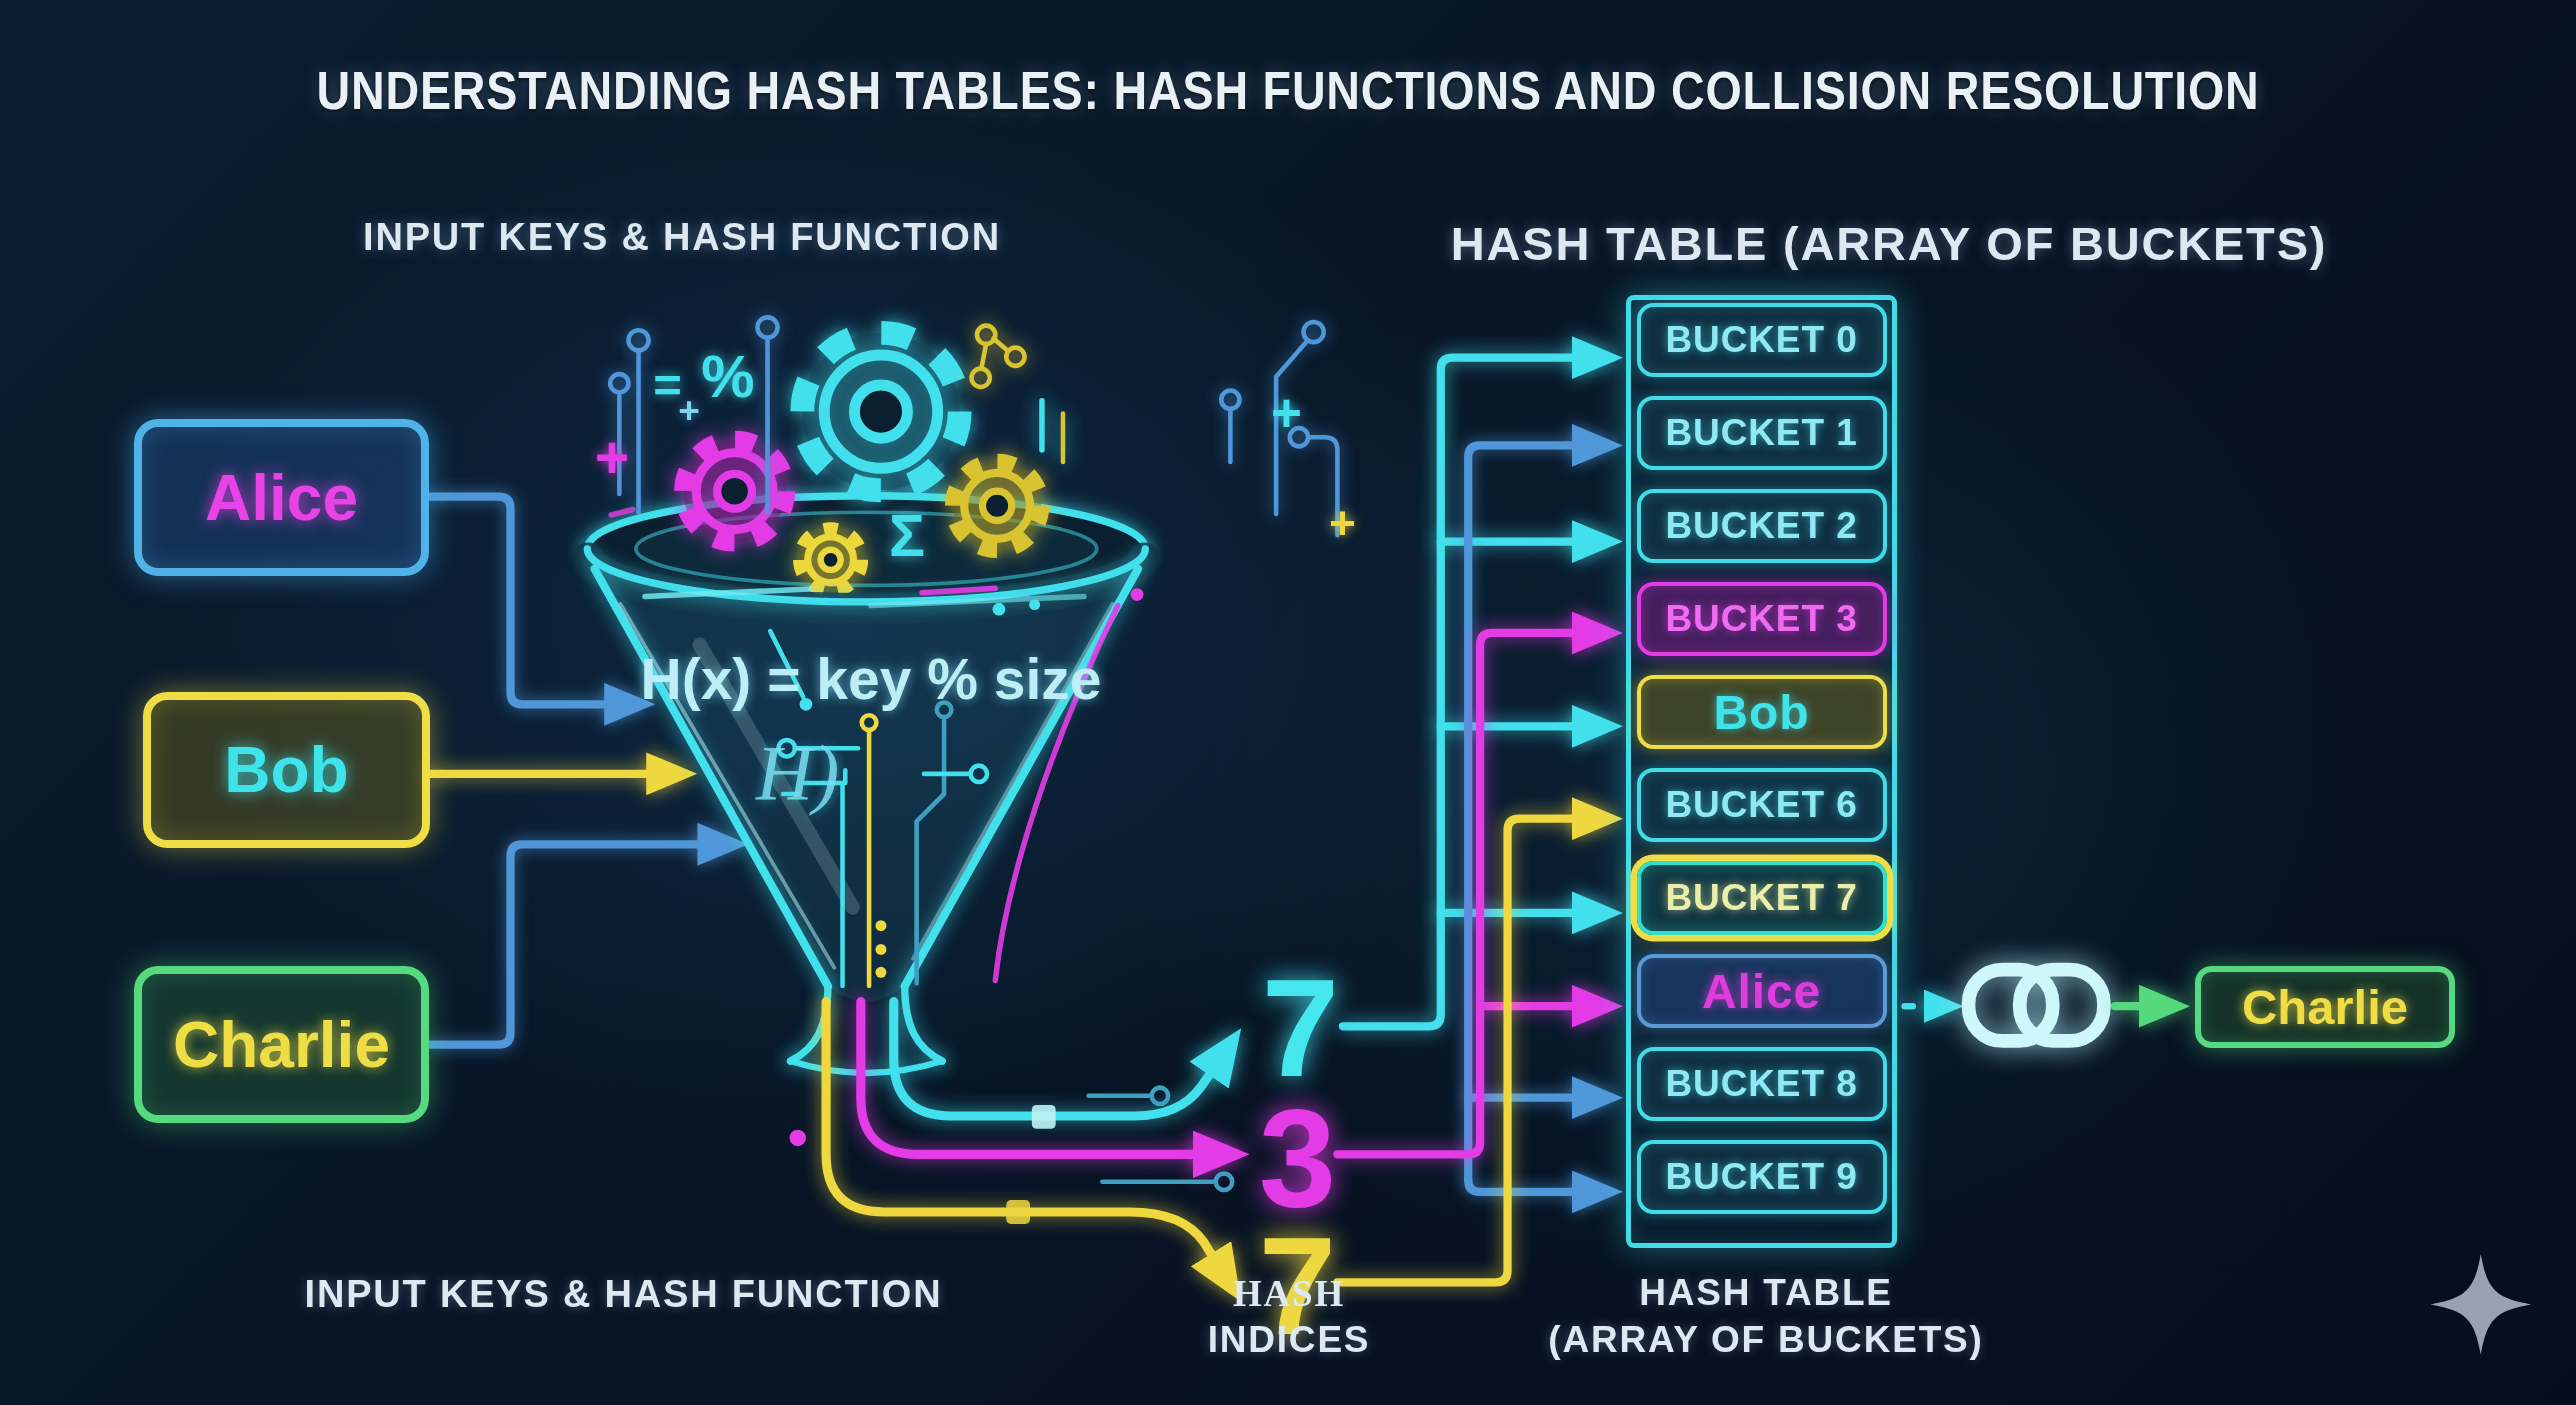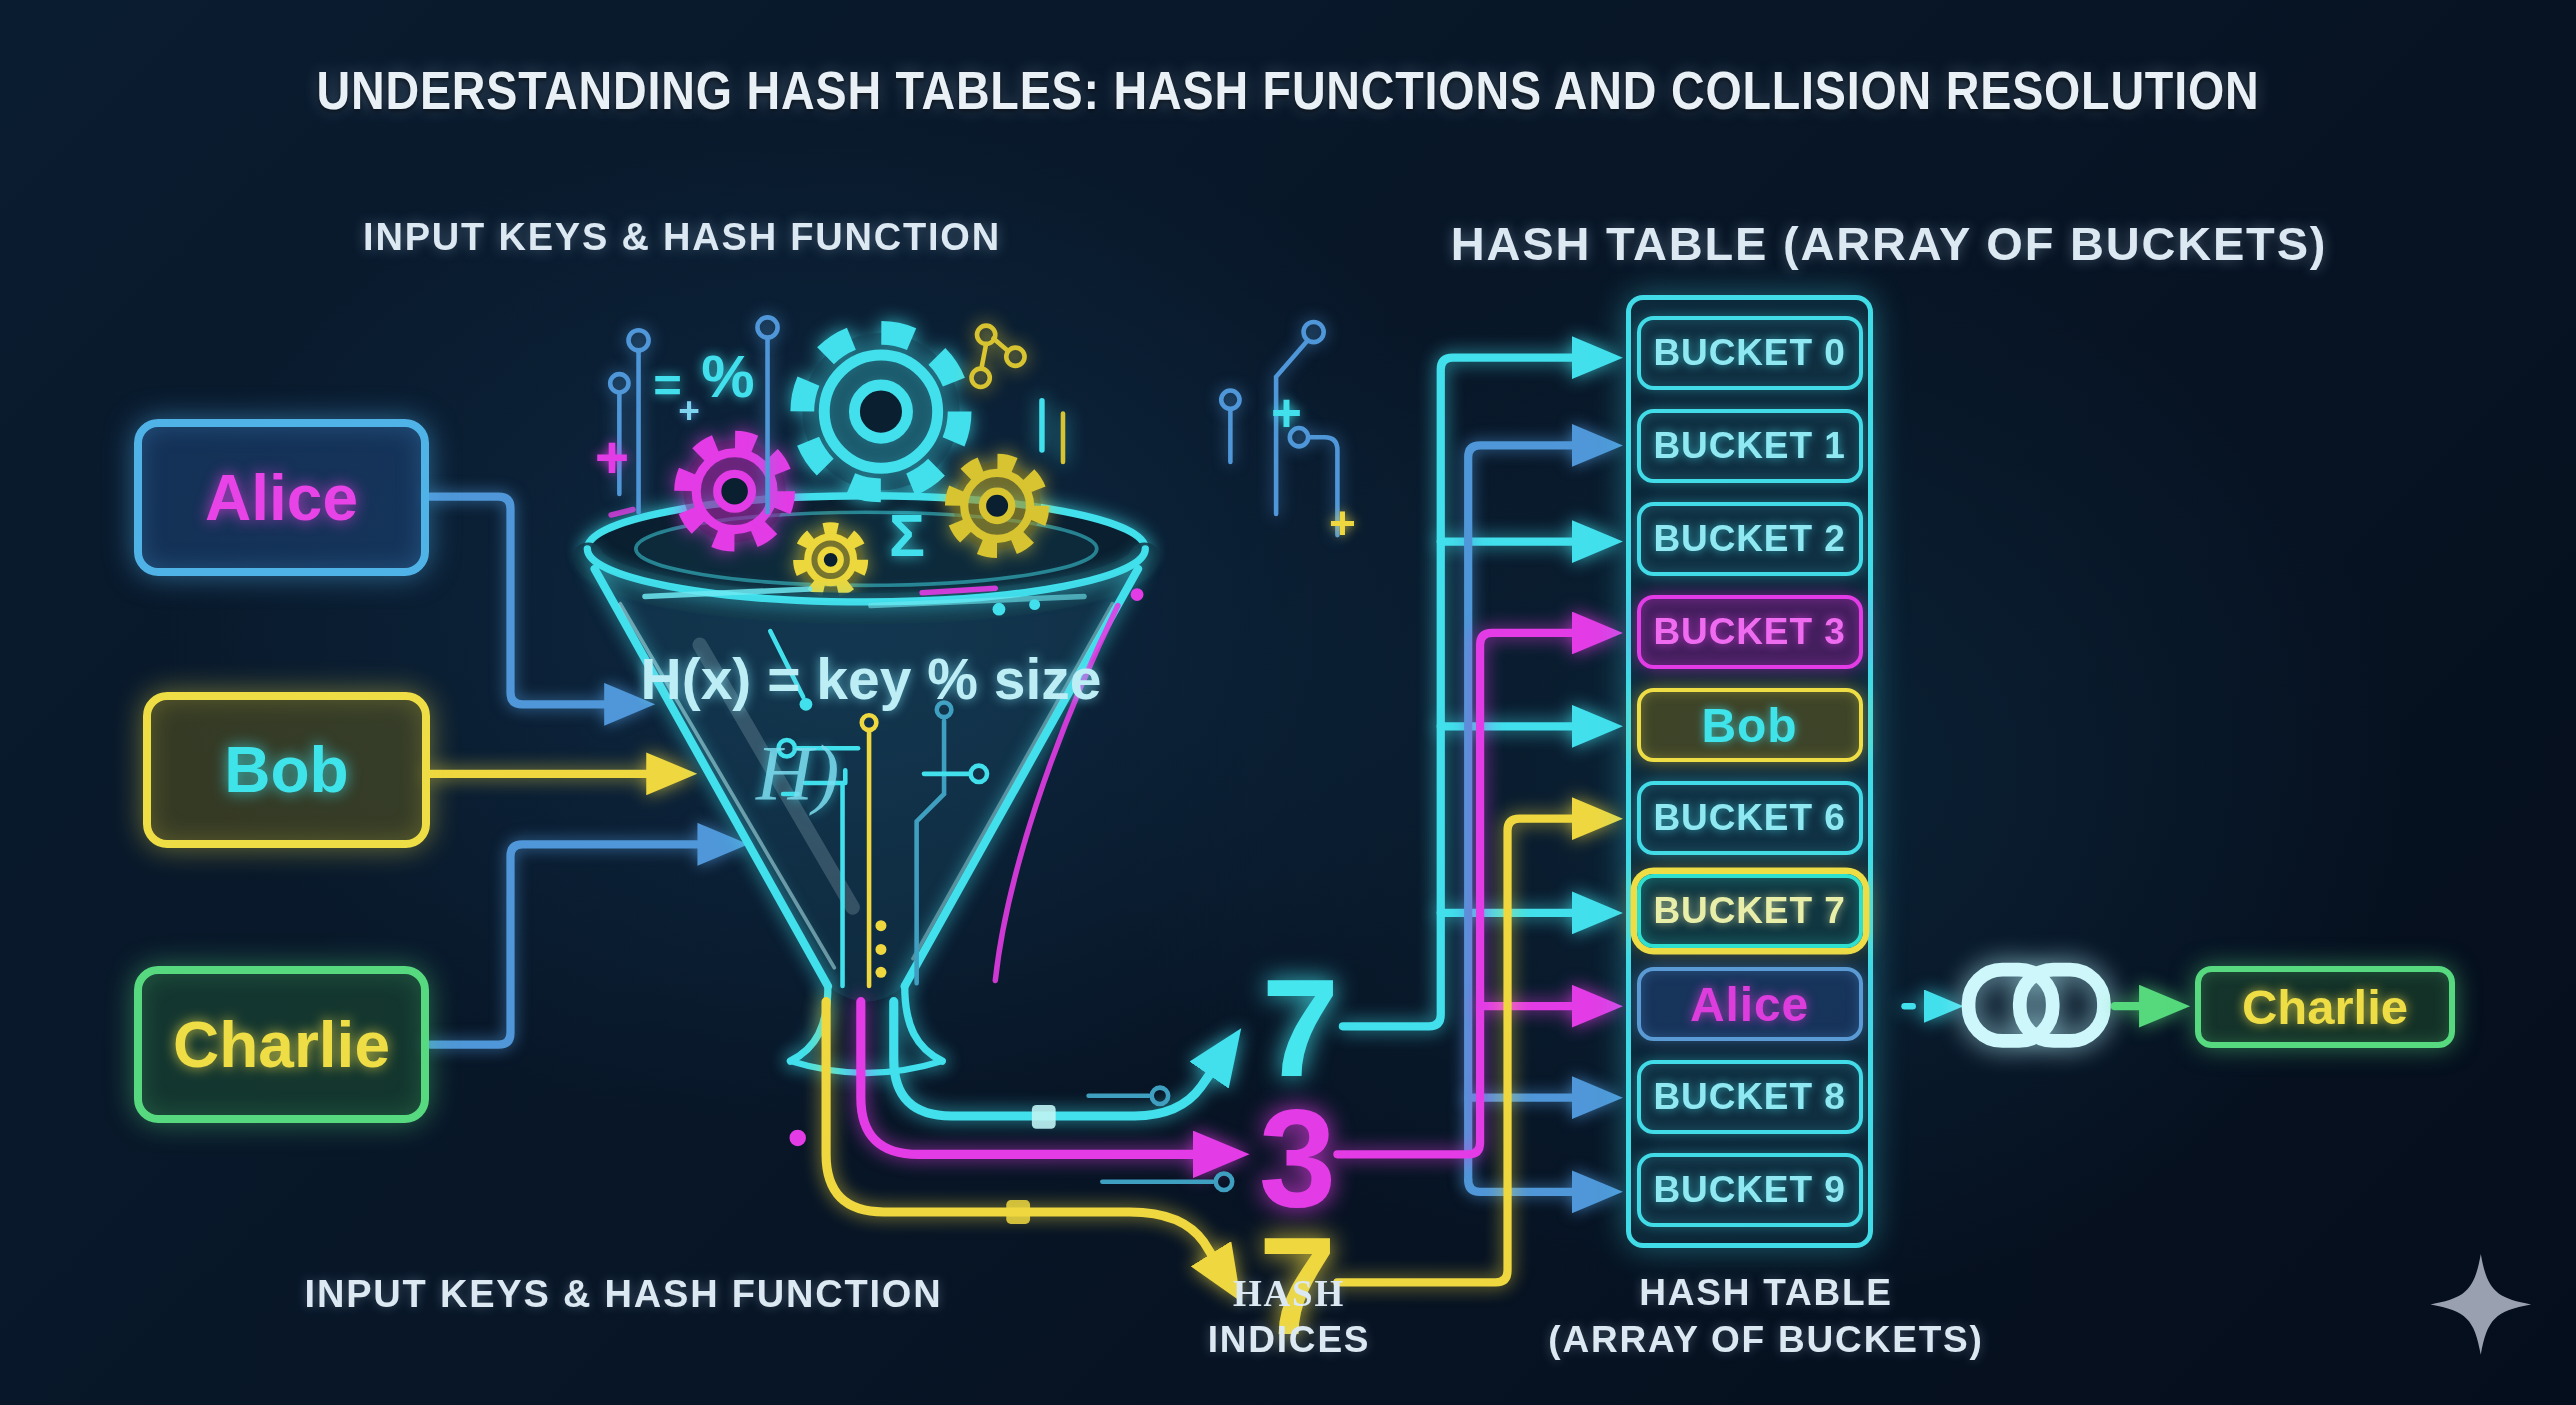--- a/index.html
+++ b/index.html
@@ -41,22 +41,22 @@
   #sym-plus-m{left:580px;top:424px;width:64px;font-size:59px;color:#e33ce6;text-shadow:0 0 11px rgba(227,60,230,.8);}
   #sym-plus-c1{left:669px;top:390px;width:40px;font-size:37px;color:#7fd4f0;text-shadow:0 0 9.1px rgba(79,151,216,.8);}
   #sym-plus-c2{left:1257px;top:382px;width:59px;font-size:53px;color:#41e0ec;text-shadow:0 0 11px rgba(65,224,236,.8);}
   #sym-plus-y{left:1317px;top:496px;width:51px;font-size:46px;color:#efd83f;text-shadow:0 0 11px rgba(239,216,63,.8);}
   
   .digit{width:123px;text-align:center;font-size:139px;font-weight:bold;line-height:146px;}
   #digit-0{left:1239px;top:955px;color:#45e6ee;text-shadow:0 0 24px rgba(69,230,238,.9);}
   #digit-1{left:1236px;top:1085px;color:#e33ce6;text-shadow:0 0 24px rgba(227,60,230,.9);}
   #digit-2{left:1236px;top:1213px;color:#efd83f;text-shadow:0 0 24px rgba(239,216,63,.9);}
   
-  #hash-table{left:1626px;top:295px;width:247px;height:953px;box-sizing:border-box;
-    border:5.5px solid #41dce8;border-radius:17px;background:rgba(15,45,65,.25);padding-top:16px;
+  #hash-table{left:1626px;top:295px;width:271px;height:953px;box-sizing:border-box;
+    border:5.5px solid #41dce8;border-radius:8px;background:rgba(15,45,65,.25);padding-top:3px;
     box-shadow:0 0 33px rgba(65,220,232,.40), inset 0 0 24px rgba(65,220,232,.16);}
   .bucket{box-sizing:border-box;height:74px;margin:0 5.5px 19px 5.5px;border-radius:16.5px;
     display:flex;align-items:center;justify-content:center;font-weight:bold;font-size:37px;letter-spacing:0.9px;}
   .b-cyan{border:4.6px solid #41dce8;background:rgba(22,62,80,.55);color:#90e9f2;
     box-shadow:0 0 14.6px rgba(65,220,232,.45), inset 0 0 12.8px rgba(65,220,232,.22);text-shadow:0 0 9.1px rgba(65,220,232,.7);}
   .b-magenta{border:4.6px solid #e33ce6;background:rgba(125,30,135,.50);color:#ef6cf0;
     box-shadow:0 0 16.5px rgba(227,60,230,.5), inset 0 0 12.8px rgba(227,60,230,.3);text-shadow:0 0 9.1px rgba(227,60,230,.7);}
   .b-bob{border:4.6px solid #eedd45;background:rgba(110,100,28,.52);color:#3fe3ea;font-size:48px;
     box-shadow:0 0 16.5px rgba(238,221,69,.5), inset 0 0 12.8px rgba(238,221,69,.28);text-shadow:0 0 9.1px rgba(63,227,234,.7);}
   .b-hl{border:4.6px solid #2fe0cf;background:rgba(20,70,75,.6);color:#e9efa9;

